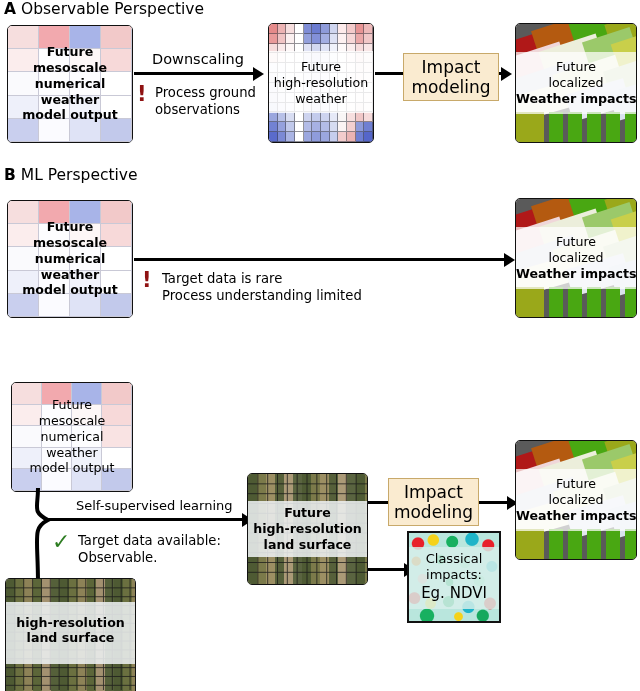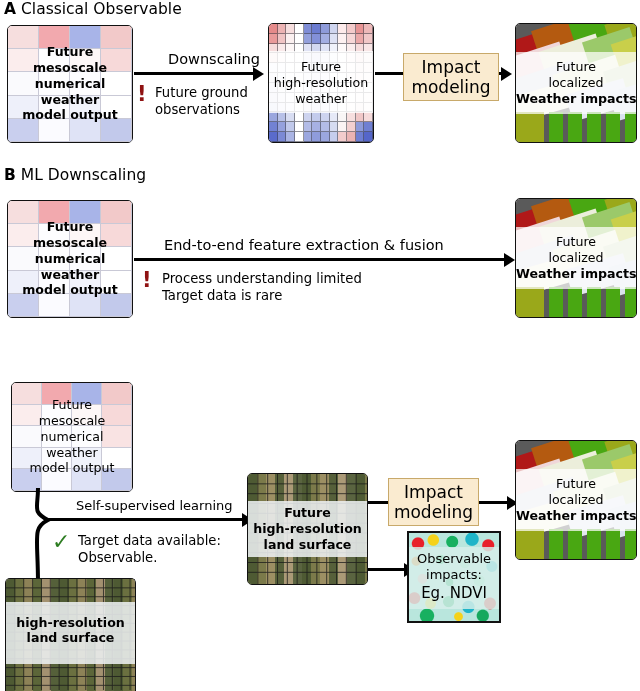--- a/index.html
+++ b/index.html
@@ -71,21 +71,21 @@
         line-height:1;}
   .check{position:absolute;color:#2e7d22;font-size:22px;line-height:1;}
   .forkwrap{position:absolute;}
 </style>
 </head>
 <body>
 
 <div class="fig">
 
   <div class="panel-head" style="left:4px;top:2px;">
-    <span class="panel-letter">A</span><span class="panel-title">Classical Observable</span>
+    <span class="panel-letter">A</span><span class="panel-title">Observable Perspective</span>
   </div>
 
   <div class="box" style="left:7px;top:25px;width:126px;height:118px;">
     <div class="meso">
       <div style="background:#f6dede"></div>
         <div style="background:#f2a9ae"></div>
         <div style="background:#a8b4e8"></div>
         <div style="background:#f2c9c9"></div>
       <div style="background:#fbeded"></div>
         <div style="background:#fdfdff"></div>
@@ -107,24 +107,24 @@
     <div class="caption meso-cap">
       <span class="ln b">Future</span>
       <span class="ln b">mesoscale</span>
       <span class="ln b">numerical</span>
       <span class="ln b">weather</span>
       <span class="ln b">model output</span>
     </div>
   </div>
 
   <div class="arrow" style="left:134px;top:72px;width:121px;"></div>
-  <div class="alabel" style="left:168px;top:52px;">Downscaling</div>
+  <div class="alabel" style="left:152px;top:52px;">Downscaling</div>
   <div class="bang" style="left:137px;top:84px;">!</div>
   <div class="note" style="left:155px;top:85px;">
-    <span style="display:block">Future ground</span>
+    <span style="display:block">Process ground</span>
     <span style="display:block">observations</span>
   </div>
 
   <div class="box" style="left:268px;top:23px;width:106px;height:120px;">
     <div class="hires">
       <div style="background:#e58a8a"></div>
         <div style="background:#ecb3b3"></div>
         <div style="background:#f6dede"></div>
         <div style="background:#fff"></div>
         <div style="background:#7f8dd6"></div>
@@ -309,21 +309,21 @@
     </div>
     <div class="landband" style="top:28px;height:62px;"></div>
     <div class="caption">
       <span class="ln">Future</span>
       <span class="ln">localized</span>
       <span class="ln b">Weather impacts</span>
     </div>
   </div>
 
   <div class="panel-head" style="left:4px;top:168px;">
-    <span class="panel-letter">B</span><span class="panel-title">ML Downscaling</span>
+    <span class="panel-letter">B</span><span class="panel-title">ML Perspective</span>
   </div>
 
   <div class="box" style="left:7px;top:200px;width:126px;height:118px;">
     <div class="meso">
       <div style="background:#f6dede"></div>
         <div style="background:#f2a9ae"></div>
         <div style="background:#a8b4e8"></div>
         <div style="background:#f2c9c9"></div>
       <div style="background:#fbeded"></div>
         <div style="background:#fdfdff"></div>
@@ -345,25 +345,24 @@
     <div class="caption meso-cap">
       <span class="ln b">Future</span>
       <span class="ln b">mesoscale</span>
       <span class="ln b">numerical</span>
       <span class="ln b">weather</span>
       <span class="ln b">model output</span>
     </div>
   </div>
 
   <div class="arrow" style="left:134px;top:258px;width:372px;"></div>
-  <div class="alabel" style="left:164px;top:238px;">End-to-end feature extraction &amp; fusion</div>
   <div class="bang" style="left:142px;top:270px;">!</div>
   <div class="note" style="left:162px;top:271px;">
+    <span style="display:block">Target data is rare</span>
     <span style="display:block">Process understanding limited</span>
-    <span style="display:block">Target data is rare</span>
   </div>
 
   <div class="box" style="left:515px;top:198px;width:122px;height:120px;">
     <div class="land">
       <i style="left:-6px;top:10px;width:50px;height:26px;background:#b01818;transform:rotate(-18deg);"></i>
       <i style="left:18px;top:-2px;width:56px;height:28px;background:#b45a10;transform:rotate(-18deg);"></i>
       <i style="left:56px;top:-10px;width:46px;height:34px;background:#49a712;transform:rotate(-18deg);"></i>
       <i style="left:92px;top:-6px;width:40px;height:30px;background:#9aa81a;transform:rotate(-18deg);"></i>
       <i style="left:-10px;top:26px;width:60px;height:34px;background:#f0d7d9;transform:rotate(-18deg);"></i>
       <i style="left:26px;top:18px;width:60px;height:32px;background:#eceedb;transform:rotate(-18deg);"></i>
@@ -540,21 +539,21 @@
         radial-gradient(circle at 24% 80%,#f5d21a 0 5%,transparent 6%),
         radial-gradient(circle at 44% 78%,#16a85e 0 6%,transparent 7%),
         radial-gradient(circle at 66% 84%,#1fb4c8 0 6%,transparent 7%),
         radial-gradient(circle at 90% 80%,#e8202a 0 5%,transparent 6%),
         radial-gradient(circle at 20% 94%,#18b060 0 6%,transparent 7%),
         radial-gradient(circle at 55% 95%,#f5d21a 0 4%,transparent 5%),
         radial-gradient(circle at 82% 94%,#16a85e 0 5%,transparent 6%),
         linear-gradient(#b9e6dd,#b9e6dd);"></div>
     <div class="ndviband" style="top:14px;height:62px;"></div>
     <div class="caption" style="font-size:13px;">
-      <span class="ln">Observable</span>
+      <span class="ln">Classical</span>
       <span class="ln">impacts:</span>
       <span class="ln" style="font-size:15px;">Eg. NDVI</span>
     </div>
   </div>
 
   <div class="box" style="left:515px;top:440px;width:122px;height:120px;">
     <div class="land">
       <i style="left:-6px;top:10px;width:50px;height:26px;background:#b01818;transform:rotate(-18deg);"></i>
       <i style="left:18px;top:-2px;width:56px;height:28px;background:#b45a10;transform:rotate(-18deg);"></i>
       <i style="left:56px;top:-10px;width:46px;height:34px;background:#49a712;transform:rotate(-18deg);"></i>

